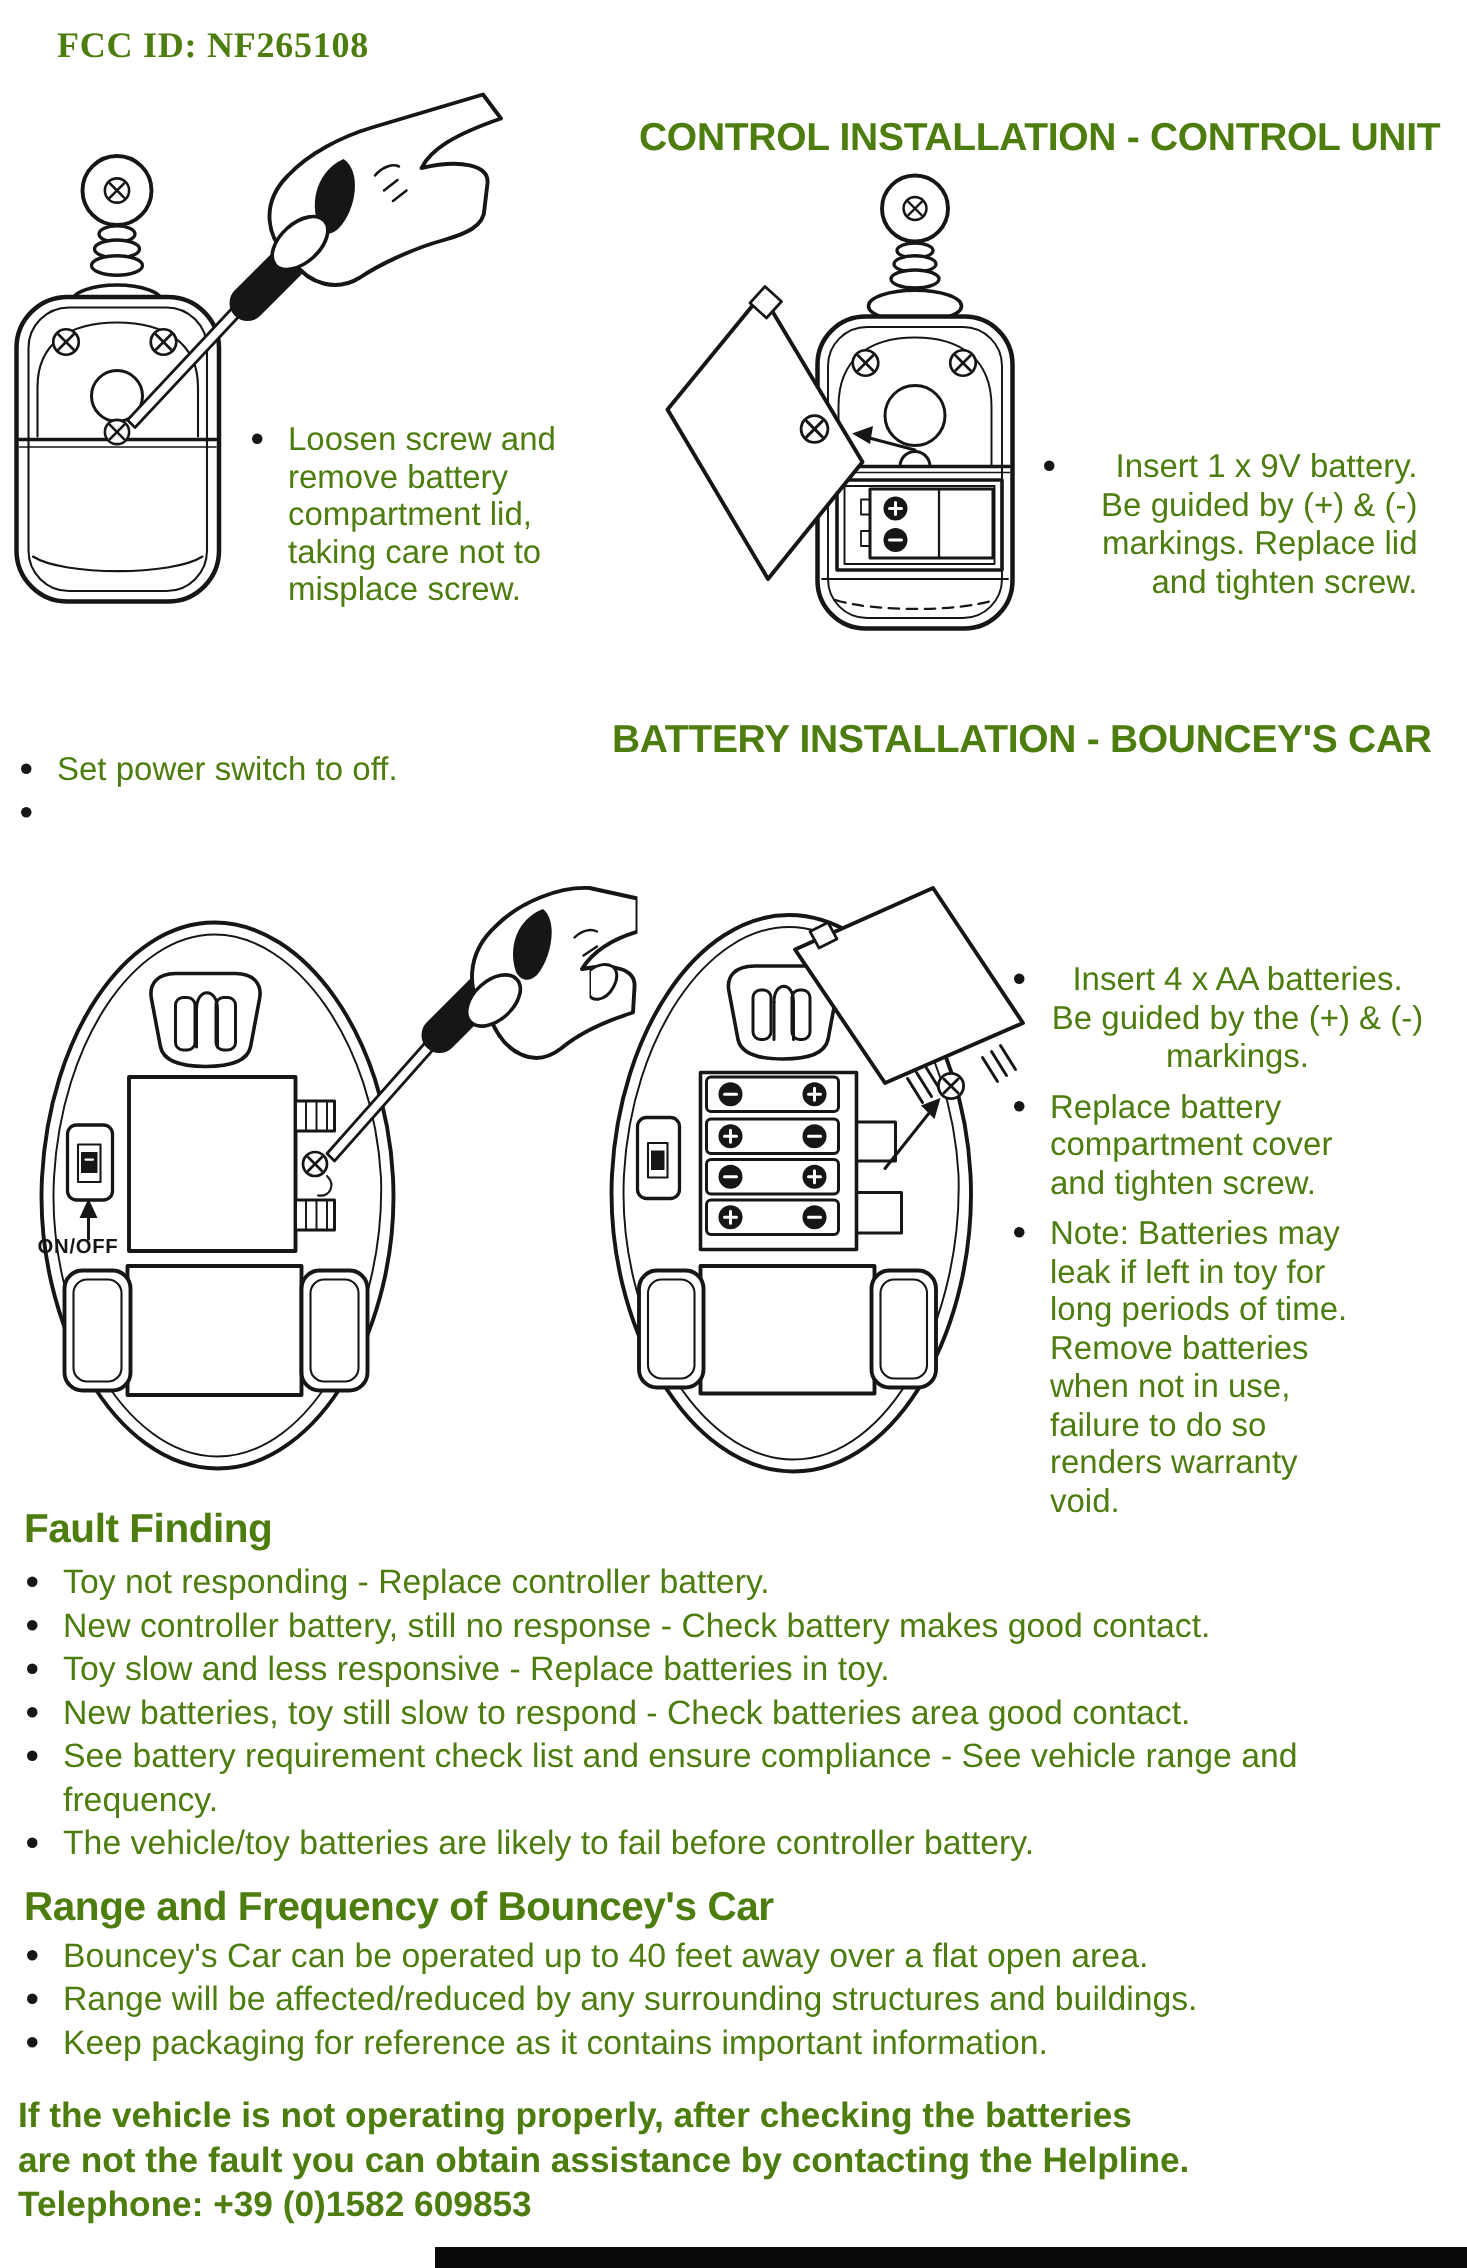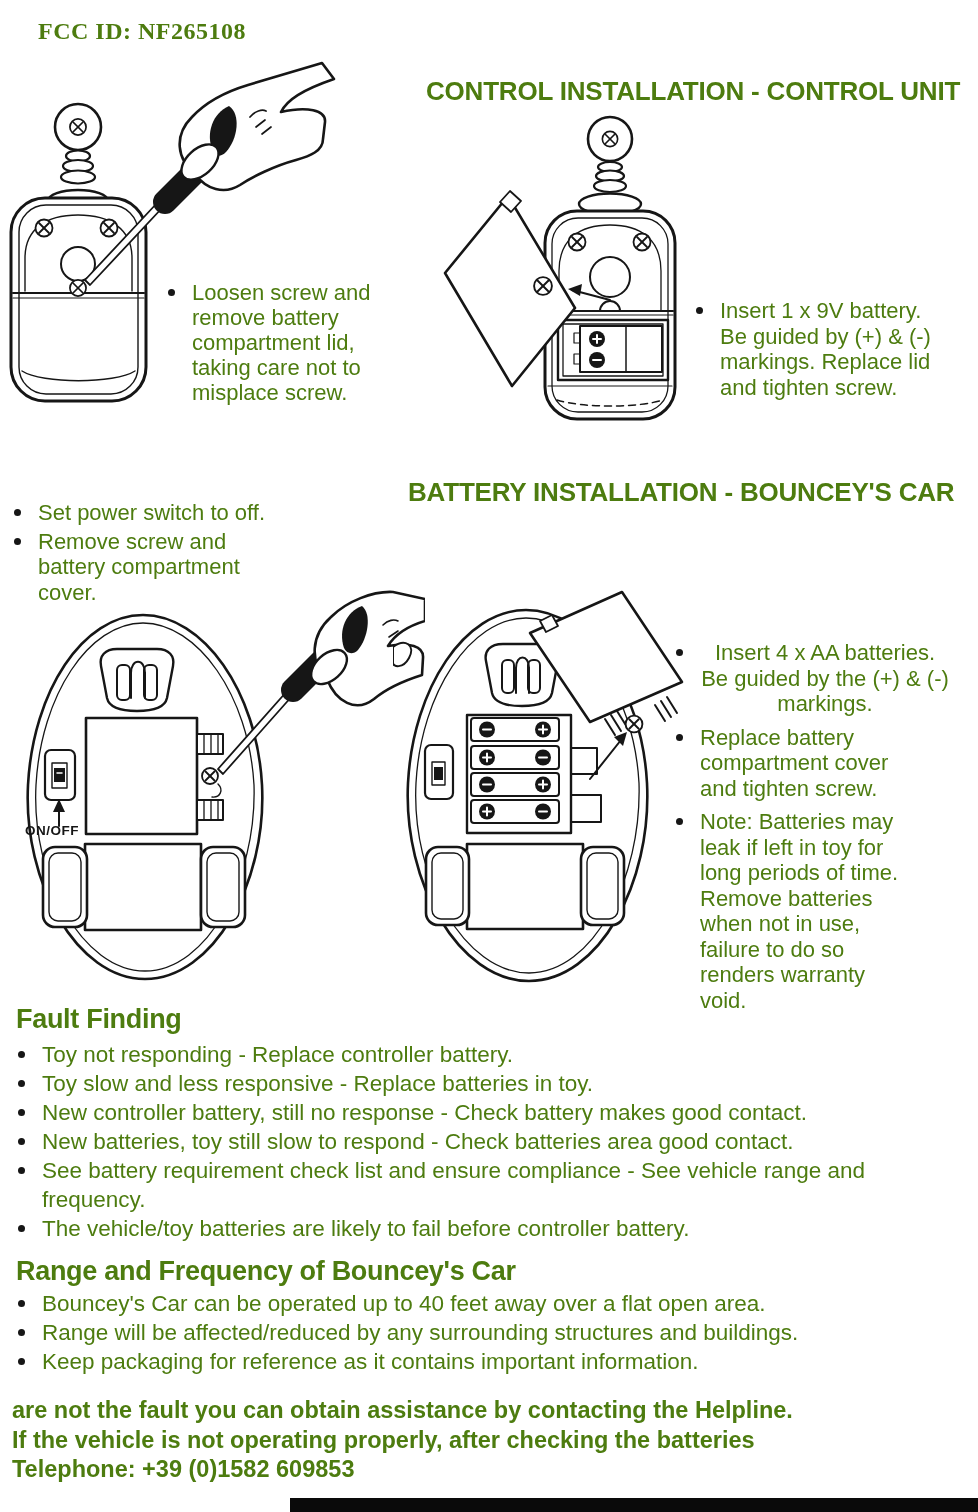--- a/index.html
+++ b/index.html
@@ -8,21 +8,21 @@
   .abs{position:absolute;}
   .fccid{font-family:"Liberation Serif",serif;font-weight:700;font-size:24px;letter-spacing:.5px;}
   .h1{font-weight:700;font-size:26px;letter-spacing:-.2px;white-space:nowrap;}
   .h2{font-weight:700;font-size:27px;letter-spacing:-.3px;}
   .blist{display:flex;flex-direction:column;}
   .li{display:flex;align-items:flex-start;}
   .dot{flex:0 0 auto;width:7px;height:7px;border-radius:50%;background:#161616;margin-top:9px;}
   .txt{margin-left:17px;}
   .small-list .txt{font-size:22px;line-height:25px;}
   .listA .txt{width:205px;}
-  .listB .txt{width:225px;line-height:25.5px;}
+  .listB .txt{width:225px;line-height:25.5px;text-align:right;}
   .listL .li{margin-bottom:3px;}
   .listL .txt{font-size:22px;line-height:25.5px;}
   .w300{width:300px;} .w215{width:215px;}
   .listC .li{margin-bottom:8px;}
   .listC .txt{font-size:22px;line-height:25.5px;}
   .w250{width:250px;text-align:center;} .w205{width:205px;}
   .big-list .li{margin-bottom:0;}
   .big-list .txt{font-size:22.5px;line-height:29px;width:886px;}
   .big-list .dot{margin-top:11px;}
   .helpline{font-weight:700;font-size:23.5px;line-height:29.5px;}
@@ -149,21 +149,20 @@
 
   <div class="abs h1" style="left:408px;top:477px;">BATTERY INSTALLATION - BOUNCEY'S CAR</div>
 
   <div class="abs blist listL" style="left:14px;top:500px;">
     <div class="li">
       <span class="dot"></span>
       <div class="txt w300">Set power switch to off.</div>
     </div>
     <div class="li">
       <span class="dot"></span>
-      <div class="txt w215">Remove screw and battery compartment cover.</div>
     </div>
   </div>
 
   <svg class="abs" style="left:5px;top:583px;" width="420" height="424" viewBox="0 0 420 424">
     <defs>
       <g id="scrC" stroke="#161616" fill="#fff" stroke-width="1.8">
         <circle r="8"></circle>
           <line x1="-4.5" y1="-4.5" x2="4.5" y2="4.5"></line>
           <line x1="-4.5" y1="4.5" x2="4.5" y2="-4.5"></line>
       </g>
@@ -308,25 +307,25 @@
   </div>
 
   <div class="abs h2" style="left:16px;top:1004px;">Fault Finding</div>
   <div class="abs blist big-list" style="left:18px;top:1040px;">
     <div class="li">
         <span class="dot"></span>
         <div class="txt">Toy not responding - Replace controller battery.</div>
       </div>
     <div class="li">
         <span class="dot"></span>
+        <div class="txt">New controller battery, still no response - Check battery makes good contact.</div>
+      </div>
+    <div class="li">
+        <span class="dot"></span>
         <div class="txt">Toy slow and less responsive - Replace batteries in toy.</div>
-      </div>
-    <div class="li">
-        <span class="dot"></span>
-        <div class="txt">New controller battery, still no response - Check battery makes good contact.</div>
       </div>
     <div class="li">
         <span class="dot"></span>
         <div class="txt">New batteries, toy still slow to respond - Check batteries area good contact.</div>
       </div>
     <div class="li">
         <span class="dot"></span>
         <div class="txt">See battery requirement check list and ensure compliance - See vehicle range and frequency.</div>
       </div>
     <div class="li">
@@ -345,20 +344,20 @@
         <span class="dot"></span>
         <div class="txt">Range will be affected/reduced by any surrounding structures and buildings.</div>
       </div>
     <div class="li">
         <span class="dot"></span>
         <div class="txt">Keep packaging for reference as it contains important information.</div>
       </div>
   </div>
 
   <div class="abs helpline" style="left:12px;top:1396px;width:930px;">
+    <div>If the vehicle is not operating properly, after checking the batteries</div>
     <div>are not the fault you can obtain assistance by contacting the Helpline.</div>
-    <div>If the vehicle is not operating properly, after checking the batteries</div>
     <div>Telephone: +39 (0)1582 609853</div>
   </div>
 
   <div class="abs barsmear" style="left:290px;top:1498px;width:688px;height:14px;"></div>
 
 </div>
 
 </body></html>

